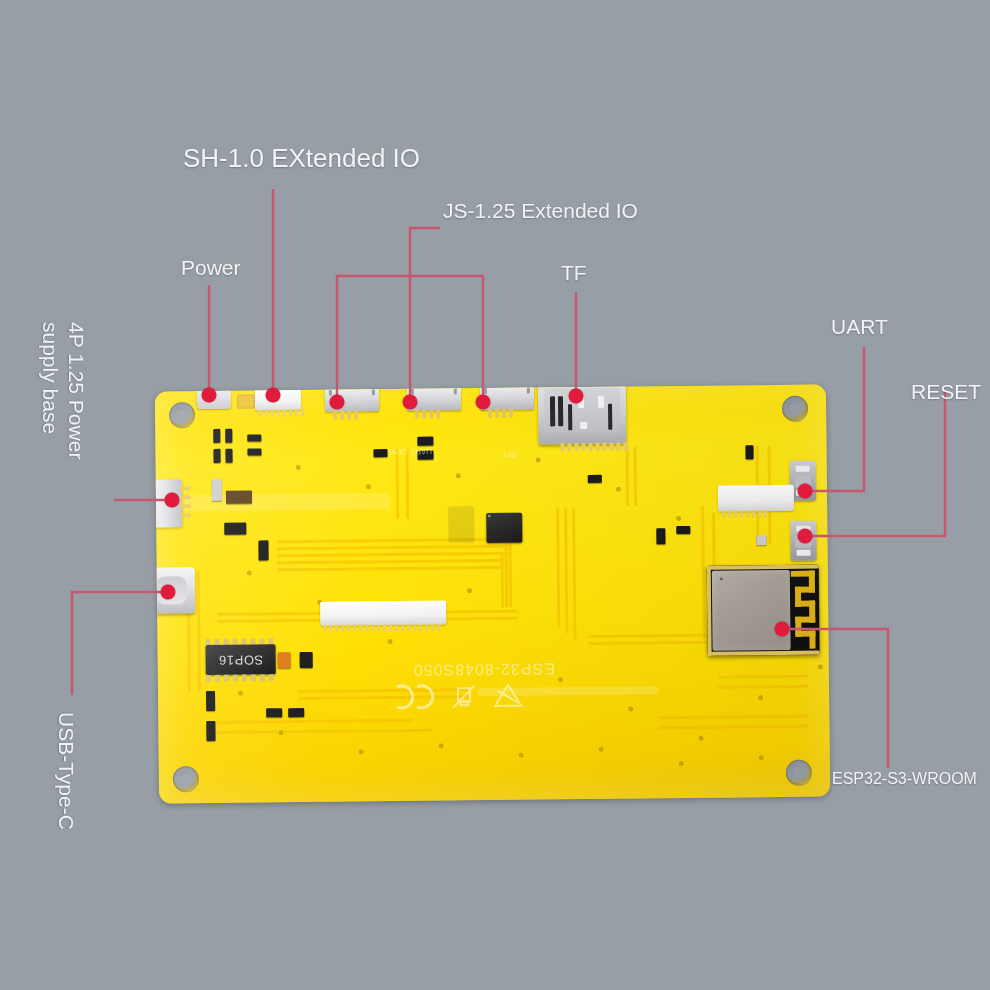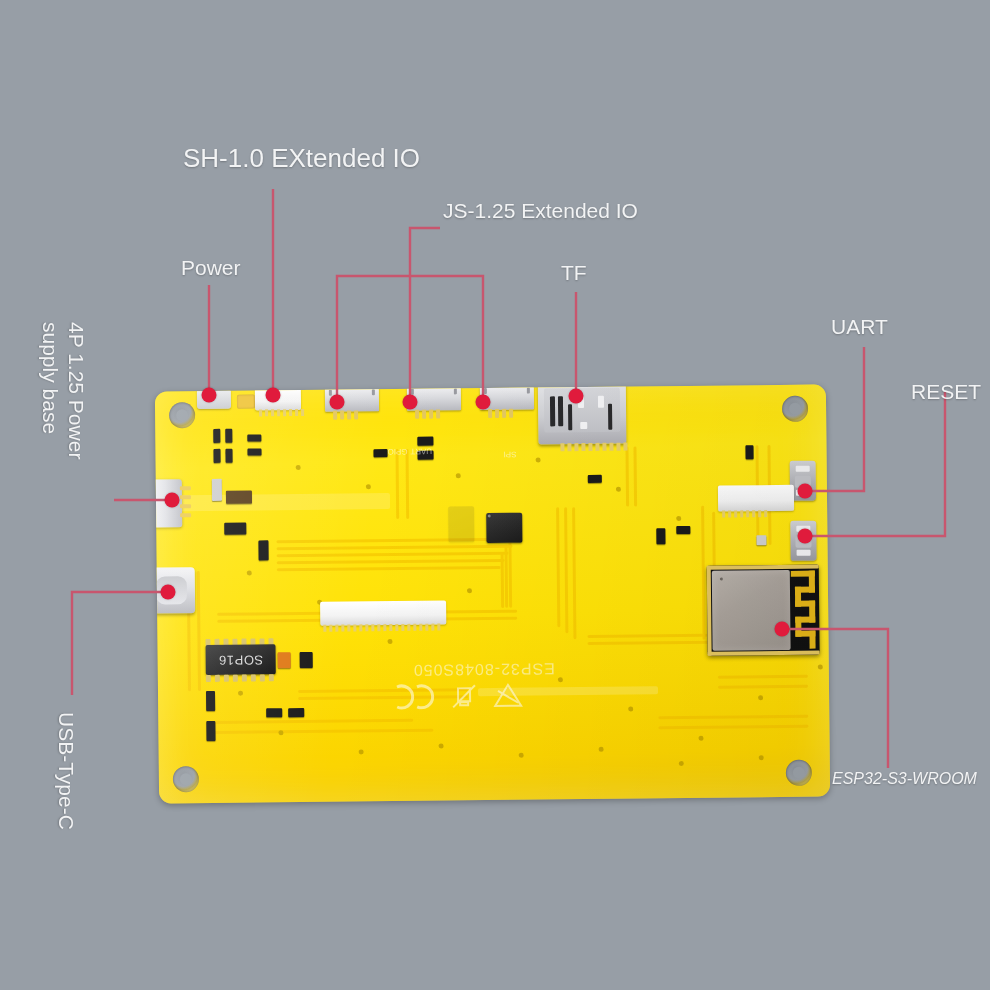--- a/index.html
+++ b/index.html
@@ -168,21 +168,21 @@
   }
 
   
   .lbl{
     position:absolute;color:#f2f3f4;white-space:nowrap;
     font-family:"Liberation Sans",sans-serif;font-weight:400;
     text-shadow:0 1px 2px rgba(0,0,0,.25);
   }
   .lbl.big{font-size:26px;}
   .lbl.mid{font-size:21px;}
-  .lbl.sm{font-size:16px;font-style:italic;}
+  .lbl.sm{font-size:16px;}
   .lbl.rot{transform-origin:0 0;transform:rotate(90deg);}
 </style>
 </head>
 <body>
 
 <div id="stage">
 
   <div class="board">
 
     <div class="hole hl">

